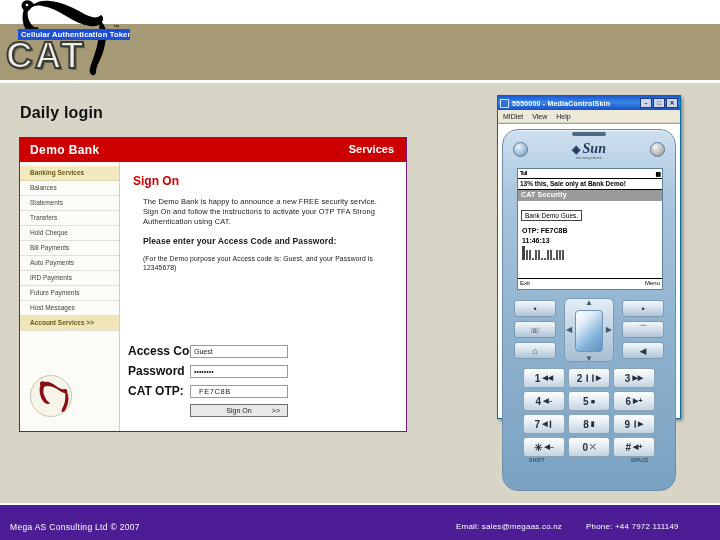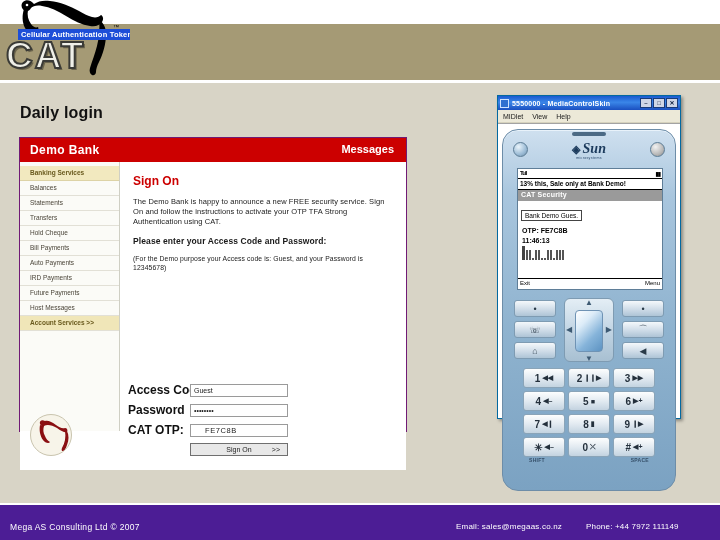--- a/index.html
+++ b/index.html
@@ -72,21 +72,21 @@
     position:relative; height:24px; background:#cc0000; color:#fff;
   }
   .bank-brand {
     position:absolute; left:10px; top:5px;
     font-size:12px; font-weight:bold; letter-spacing:.4px;
   }
   .bank-welcome {
     position:absolute; right:12px; top:5px;
     font-size:11px; font-weight:bold;
   }
-  .bank-body { position:relative; height:308px; background:#fff; }
+  .bank-body { position:relative; height:269px; background:#fff; }
 
   .bank-nav {
     position:absolute; left:0; top:0; width:100px; height:269px;
     background:#fbfbf7; border-right:1px solid #cfcfc4;
     padding-top:4px;
   }
   .nav-item {
     font-size:6.5px; color:#4a4438; padding:3px 4px 3px 10px;
     border-bottom:1px solid #e2e0d6; white-space:nowrap;
     overflow:hidden; line-height:8px;
@@ -95,37 +95,37 @@
     background:#f2e9bf; color:#6a5a1e; font-weight:bold;
     border-bottom:1px solid #ddd3a6;
   }
   .nav-item.bottom {
     background:#f0e6b8; color:#6a5a1e; font-weight:bold;
   }
 
   .bank-main { position:absolute; left:101px; top:0; right:0; bottom:0; padding:10px 12px; }
   .signon-h { font-size:12px; font-weight:bold; color:#cc0000; margin:2px 0 9px 0; }
   .signon-p {
-    font-size:7.5px; color:#1a1a1a; line-height:10px; margin:0 0 9px 0;
+    font-size:7.5px; color:#1a1a1a; line-height:10px; margin:0 0 9px 10px;
     letter-spacing:.1px;
   }
   .signon-p.bold { font-weight:bold; font-size:8.5px; }
   .signon-p.note { font-size:6.8px; line-height:8.5px; }
 
   .form-rows { position:absolute; left:108px; bottom:14px; width:170px; }
   .form-row { display:flex; align-items:center; margin-bottom:6px; }
   .form-label {
     width:62px; font-size:12px; font-weight:bold; color:#111; white-space:nowrap;
   }
   .form-input {
     width:98px; height:13px; border:1px solid #9a9a9a; background:#fff;
     font-size:7px; color:#222; padding:0 3px; line-height:12px;
     font-family:"Liberation Sans", sans-serif;
   }
-  .form-input.otp { letter-spacing:.6px; font-size:7.5px; padding-left:14px; }
+  .form-input.otp { letter-spacing:.6px; font-size:7.5px; padding-left:8px; }
   .signon-btn {
     margin-left:62px; width:98px; height:13px;
     border:1px solid #6f6f6f; background:#e8e8e8;
     font-size:7px; color:#222; position:relative;
     display:flex; align-items:center; justify-content:center;
     font-family:"Liberation Sans", sans-serif;
   }
   .signon-btn .arrows { position:absolute; right:7px; }
 
   .bank-badge {
@@ -324,21 +324,21 @@
     <div class="logo-tm">™</div>
     <div class="logo-word">CAT</div>
   </div>
 
   <div class="body-bg"></div>
   <div class="caption">Daily login</div>
 
   <div class="bank">
     <div class="bank-topbar">
       <div class="bank-brand">Demo Bank</div>
-      <div class="bank-welcome">Messages</div>
+      <div class="bank-welcome">Services</div>
     </div>
     <div class="bank-body">
 
       <div class="bank-nav" id="bank-nav">
           <div class="nav-item active">Banking Services</div>
           <div class="nav-item">Balances</div>
           <div class="nav-item">Statements</div>
           <div class="nav-item">Transfers</div>
           <div class="nav-item">Hold Cheque</div>
           <div class="nav-item">Bill Payments</div>

